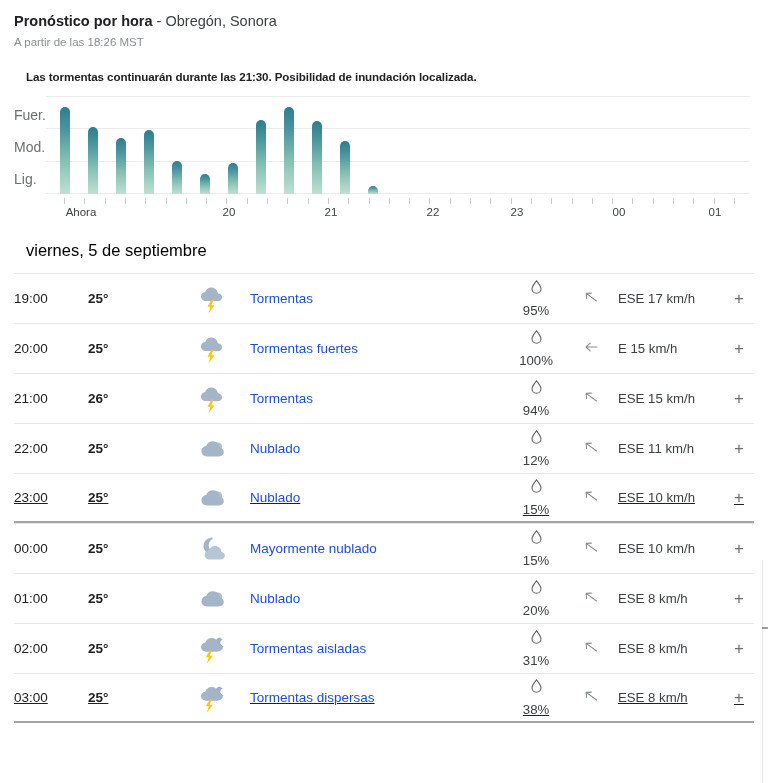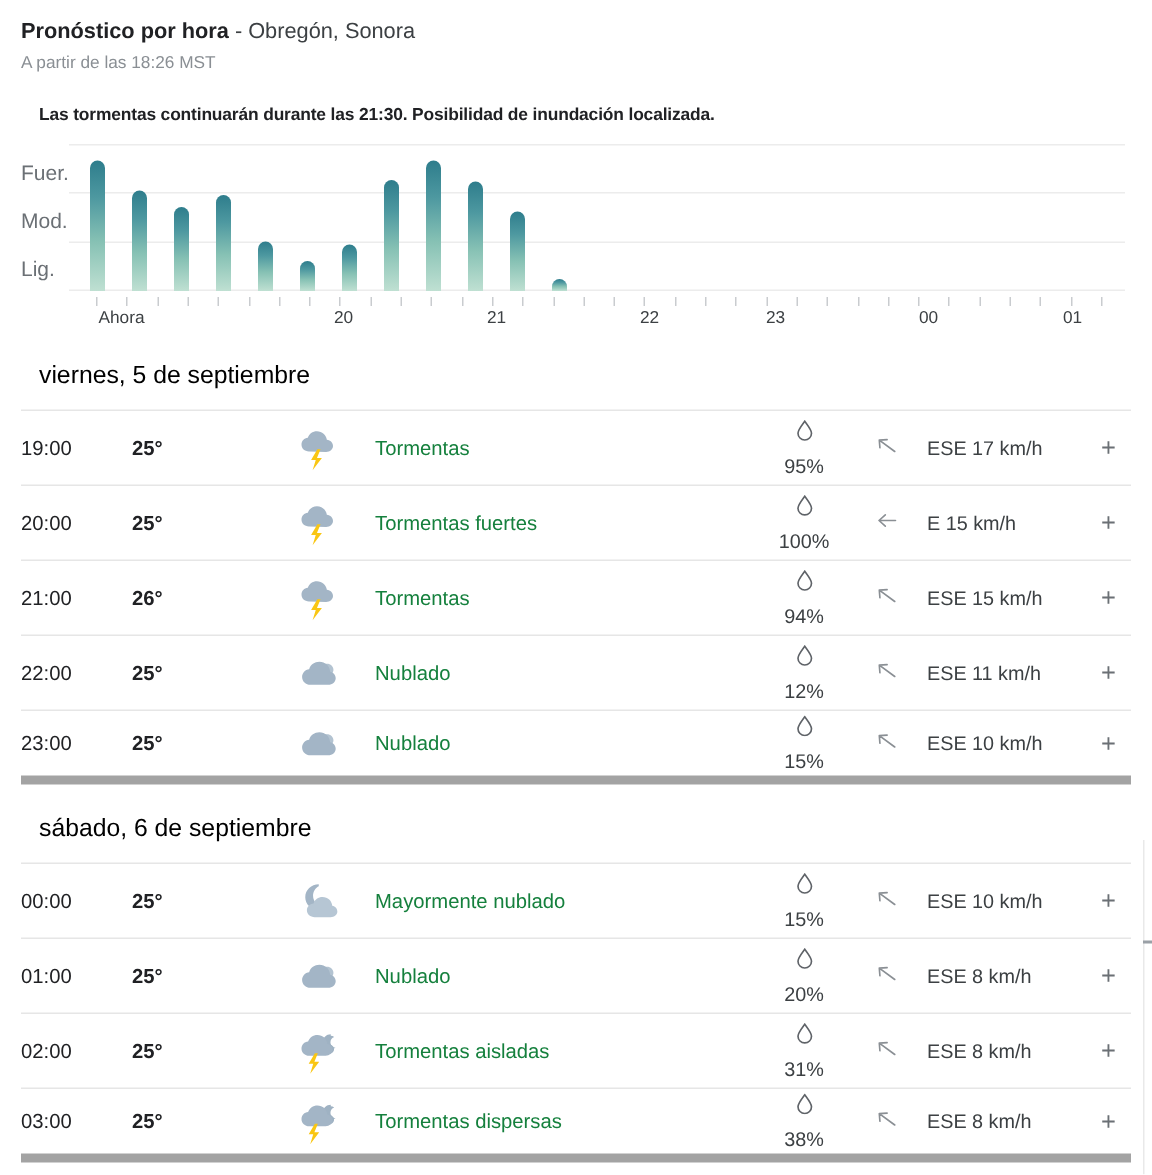--- a/index.html
+++ b/index.html
@@ -52,25 +52,25 @@
   
   .day-head {
     font-size: 16.5px; font-weight: normal; color:#000000;
     padding: 0 26px; margin-top: 20px; margin-bottom: 13px;
   }
   .rows { padding: 0 14px; }
   .row {
     display: flex; align-items: center; height: 50px;
     border-top: 1px solid #e6e6e6; position: relative;
   }
-  .row.last { border-bottom: 6px solid #a3a3a3; }
+  .row.last { border-bottom: 2px solid #a3a3a3; text-decoration: underline; }
   .c-time { width: 74px; font-size: 13.5px; color:#202124; }
   .c-temp { width: 108px; font-size: 13.5px; font-weight: bold; color:#202124; }
   .c-icon { width: 54px; display:flex; align-items:center; justify-content:flex-start; }
-  .c-cond { flex: 1; font-size: 13.5px; color:#15803d; }
+  .c-cond { flex: 1; font-size: 13.5px; color:#1d4ed8; }
   .c-hum {
     width: 96px; display:flex; align-items:center; gap:6px;
     font-size: 13.2px; color:#3c4043; justify-content:flex-start;flex-direction:column;
   }
   .c-wind {
     width: 140px; display:flex; align-items:center; gap:20px;
     font-size: 13.2px; color:#3c4043;
   }
   .c-plus {
     width: 30px; text-align:center; font-size: 17px; color:#6b7075;
@@ -289,21 +289,20 @@
           </div>
           <div class="c-wind">
             <span><svg class="wind-ic" viewBox="0 0 14 12">
                 <path d="M12.5 10 L2.2 2.4 M2.2 2.4 L7.4 2.1 M2.2 2.4 L2.6 7.5" fill="none" stroke="#8a8f94" stroke-width="1.1" stroke-linecap="round" stroke-linejoin="round"></path>
               </svg></span>
             <span>ESE 10 km/h</span>
           </div>
           <div class="c-plus">+</div>
         </div>
       </div>
-      <div class="day-head">sábado, 6 de septiembre</div>
       <div class="rows">
         <div class="row">
           <div class="c-time">00:00</div>
           <div class="c-temp">25°</div>
           <div class="c-icon">
             <svg width="34" height="34" viewBox="0 0 34 34">
       <path d="M16.5 5.5c-5 0-9 3.8-9 8.6 0 4.7 4 8.5 9 8.5 2.4 0 4.6-.9 6.2-2.3-.7.2-1.4.3-2.2.3-4.3 0-7.8-3.3-7.8-7.4 0-2.8 1.6-5.2 4-6.5-.1 0-.1 0-.2-.2z" fill="#a3b5c6"></path>
       <path d="M13.8 27.5c-2.9 0-5.2-2-5.2-4.6 0-2.4 1.9-4.4 4.4-4.6.8-2.5 3.2-4.3 6-4.3 3.5 0 6.3 2.6 6.5 5.9 2 .3 3.4 1.9 3.4 3.8 0 2.2-2 3.8-4.5 3.8z" fill="#b6c6d4"></path>
     </svg>
           </div>

